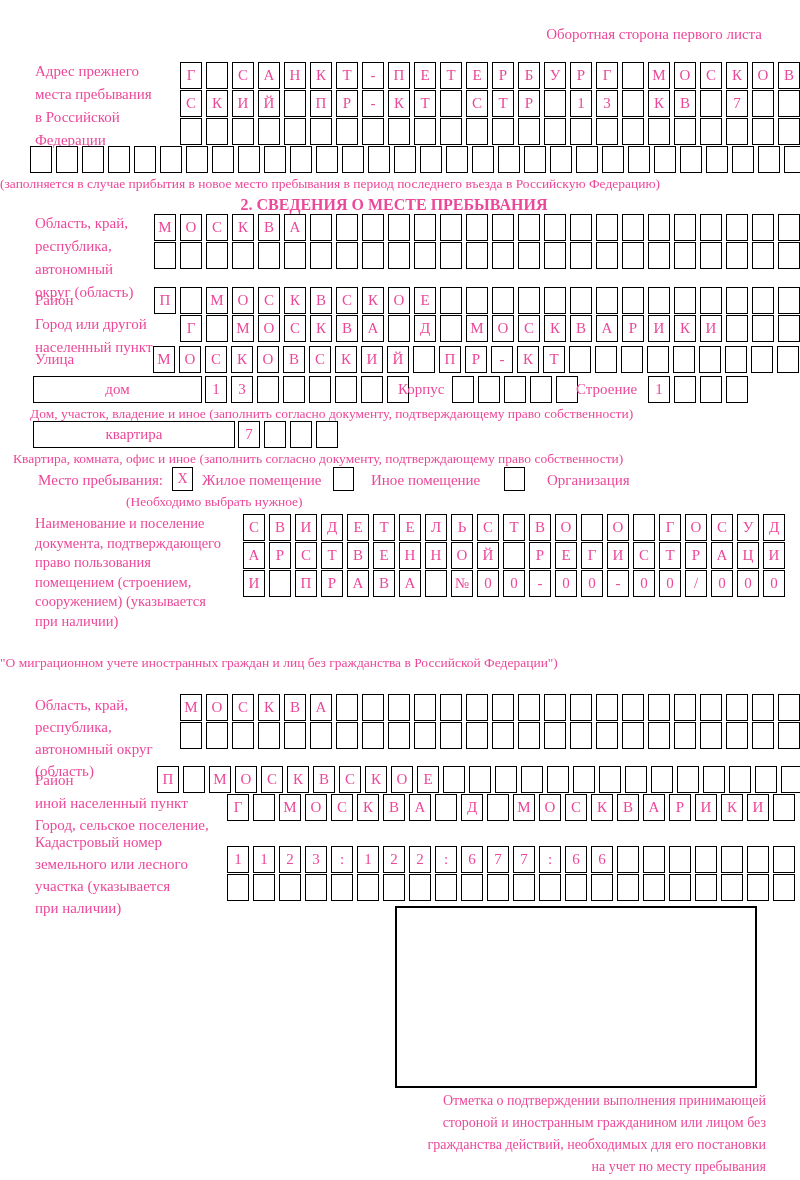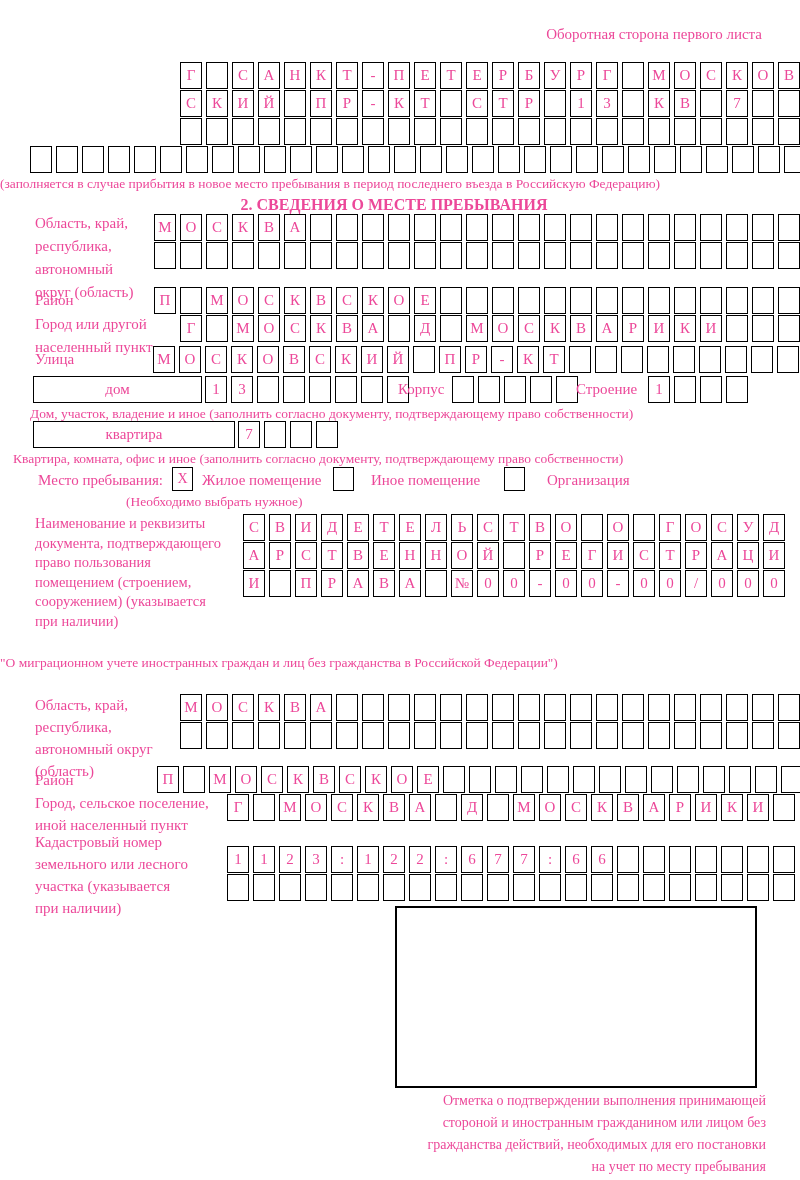--- a/index.html
+++ b/index.html
@@ -25,20 +25,26 @@
   .stamp-box{border:2px solid #000;background:#fff}
   .caption{font-size:14px;line-height:22px;text-align:right}
 </style>
 </head>
 <body>
 
 <div class="page">
 
   <div class="abs txt" style="top:24px;right:38px">Оборотная сторона первого листа</div>
 
+  <div class="abs lbl" style="left:35px;top:60px;width:148px">
+      <div>Адрес прежнего</div>
+      <div>места пребывания</div>
+      <div>в Российской</div>
+      <div>Федерации</div>
+    </div>
   <div class="cells" style="left:180px;top:62px">
       <span class="cell">Г</span>
       <span class="cell"></span>
       <span class="cell">С</span>
       <span class="cell">А</span>
       <span class="cell">Н</span>
       <span class="cell">К</span>
       <span class="cell">Т</span>
       <span class="cell">-</span>
       <span class="cell">П</span>
@@ -336,21 +342,21 @@
   <div class="abs txt" style="left:38px;top:470px">Место пребывания:</div>
   <div class="abs cb" style="left:172px;top:467px">X</div>
   <div class="abs txt" style="left:202px;top:470px">Жилое помещение</div>
   <div class="abs cb" style="left:333px;top:467px"></div>
   <div class="abs txt" style="left:371px;top:470px">Иное помещение</div>
   <div class="abs cb" style="left:504px;top:467px"></div>
   <div class="abs txt" style="left:547px;top:470px">Организация</div>
   <div class="abs note center" style="left:126px;top:493px;width:400px">(Необходимо выбрать нужное)</div>
 
   <div class="abs lbl tight" style="left:35px;top:514px;width:205px">
-      <div>Наименование и реквизиты</div>
+      <div>Наименование и поселение</div>
       <div>документа, подтверждающего</div>
       <div>право пользования</div>
       <div>помещением (строением,</div>
       <div>сооружением) (указывается</div>
       <div>при наличии)</div>
     </div>
   <div class="cells" style="left:243px;top:514px">
       <span class="cell">С</span>
       <span class="cell">В</span>
       <span class="cell">И</span>
@@ -506,22 +512,22 @@
       <span class="cell"></span>
       <span class="cell"></span>
       <span class="cell"></span>
       <span class="cell"></span>
       <span class="cell"></span>
       <span class="cell"></span>
       <span class="cell"></span>
     </div>
 
   <div class="abs lbl lh22" style="left:35px;top:792px;width:195px">
+      <div>иной населенный пункт</div>
       <div>Город, сельское поселение,</div>
-      <div>иной населенный пункт</div>
     </div>
   <div class="cells" style="left:227px;top:794px">
       <span class="cell">Г</span>
       <span class="cell"></span>
       <span class="cell">М</span>
       <span class="cell">О</span>
       <span class="cell">С</span>
       <span class="cell">К</span>
       <span class="cell">В</span>
       <span class="cell">А</span>

